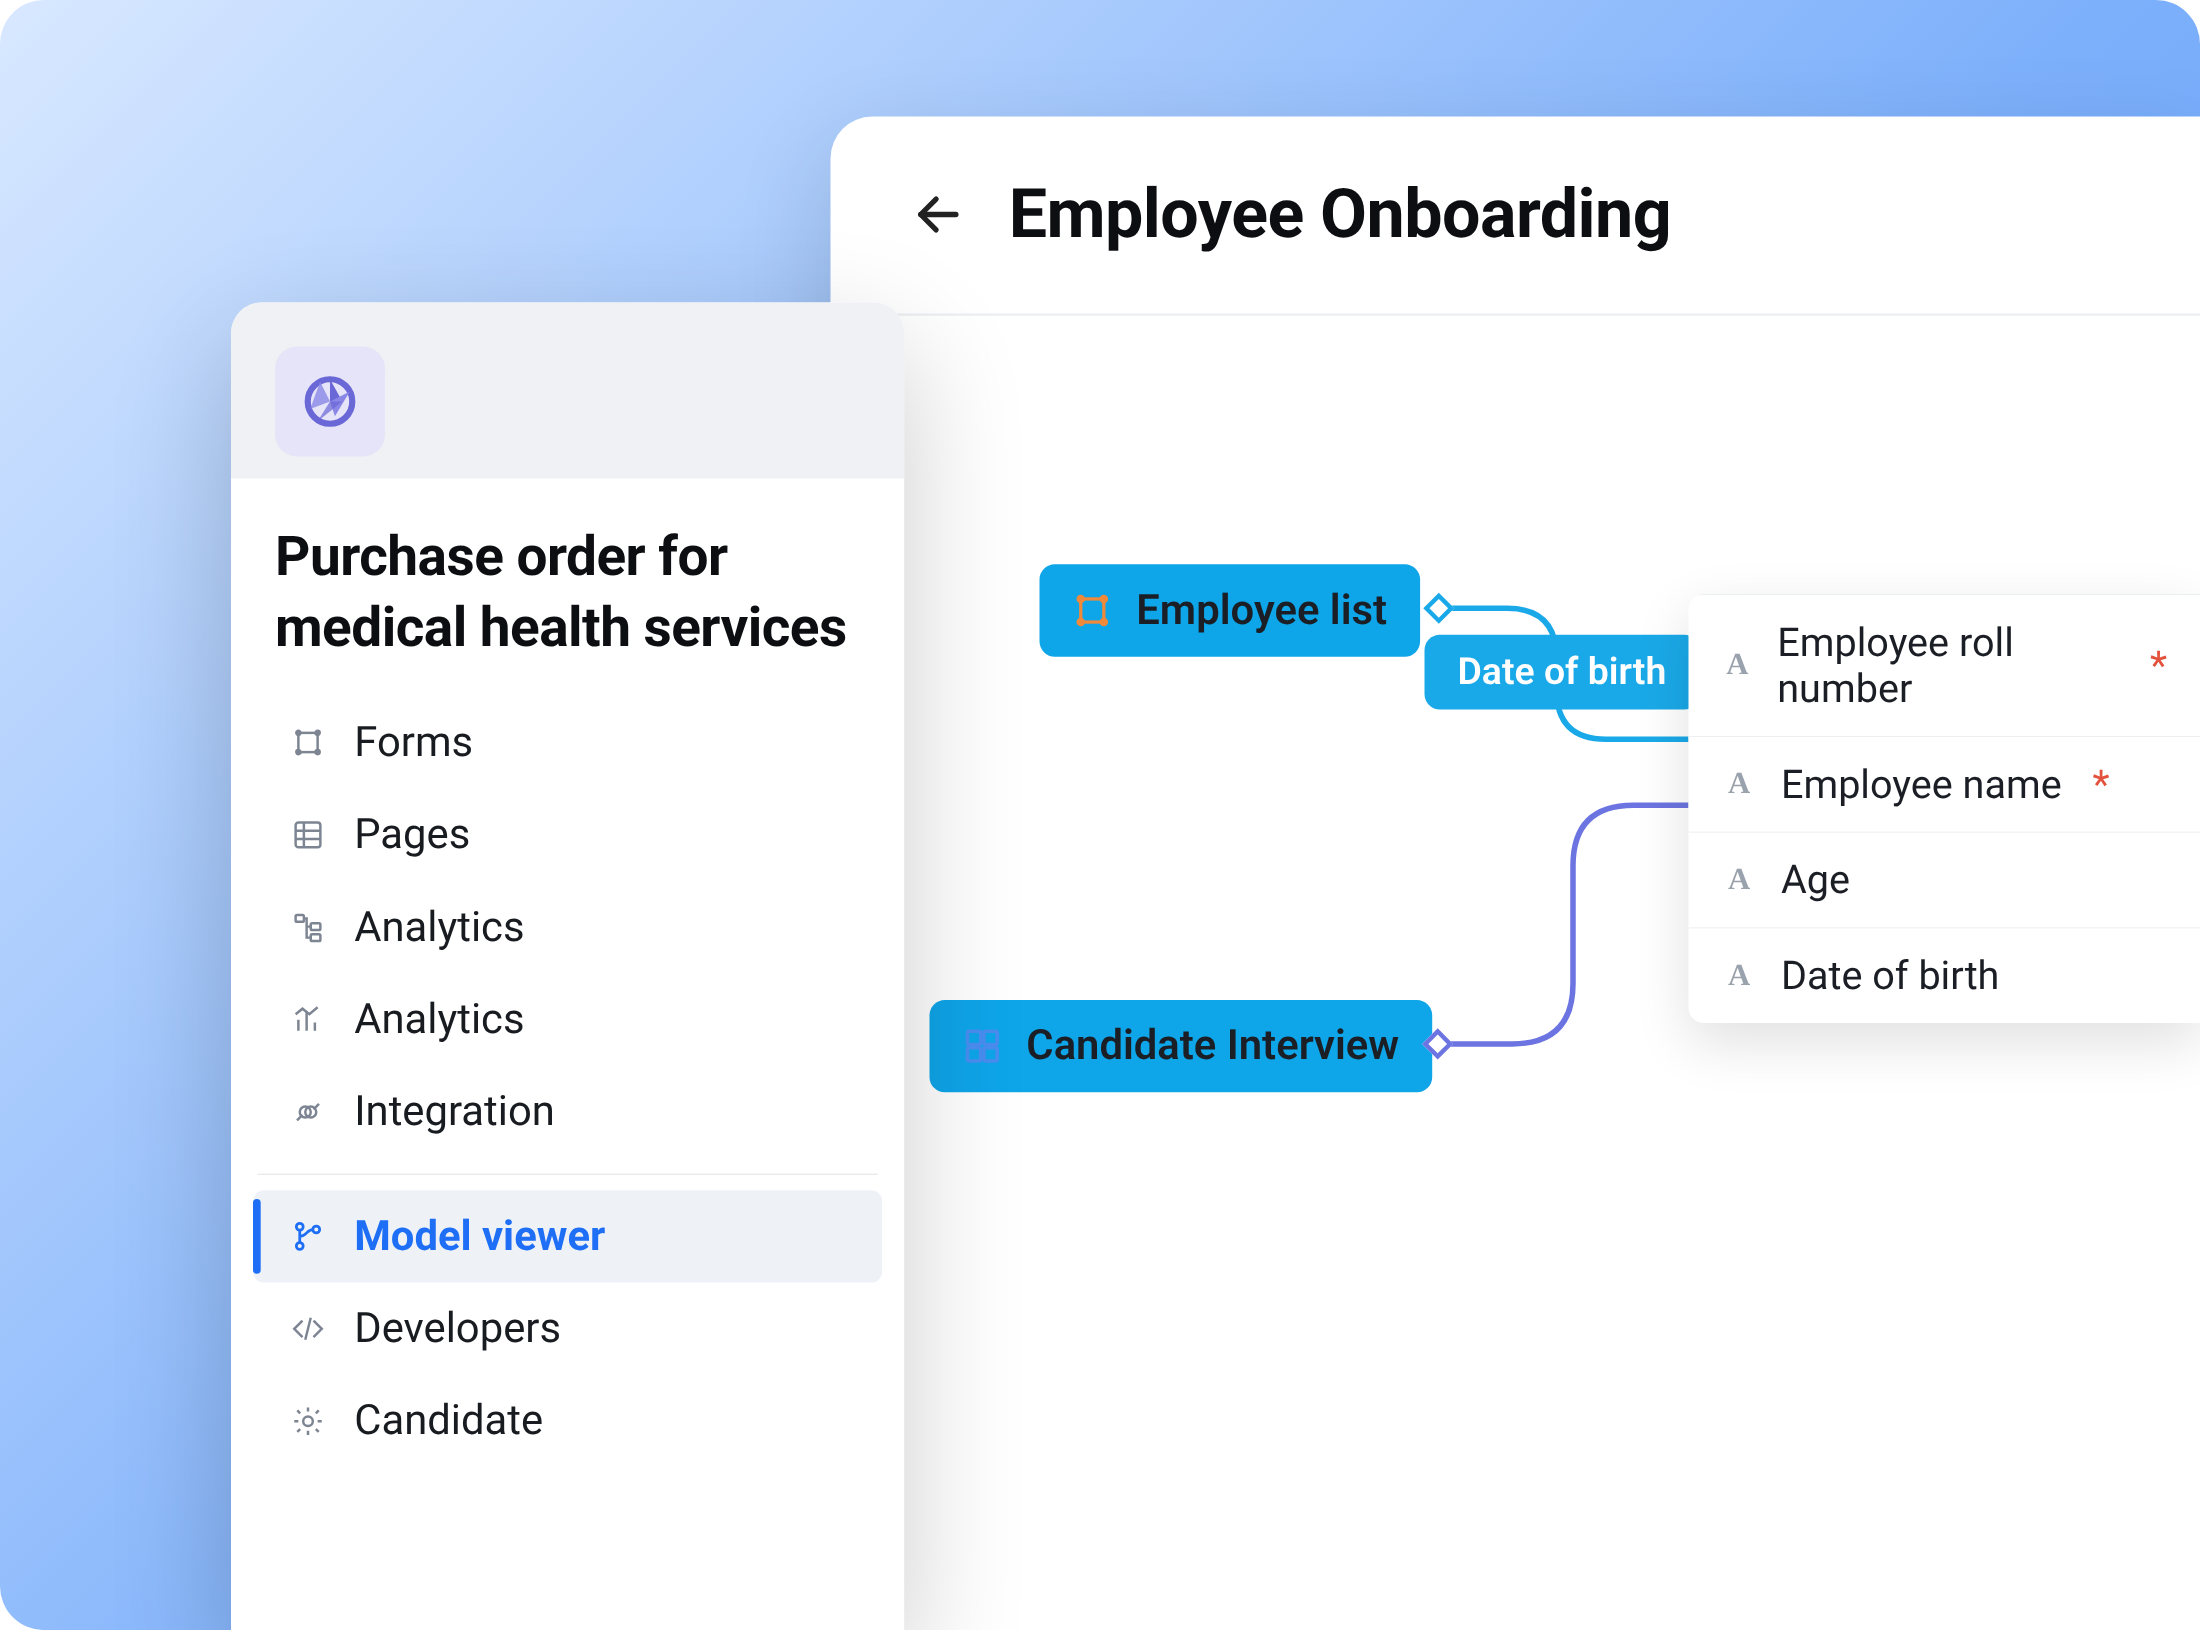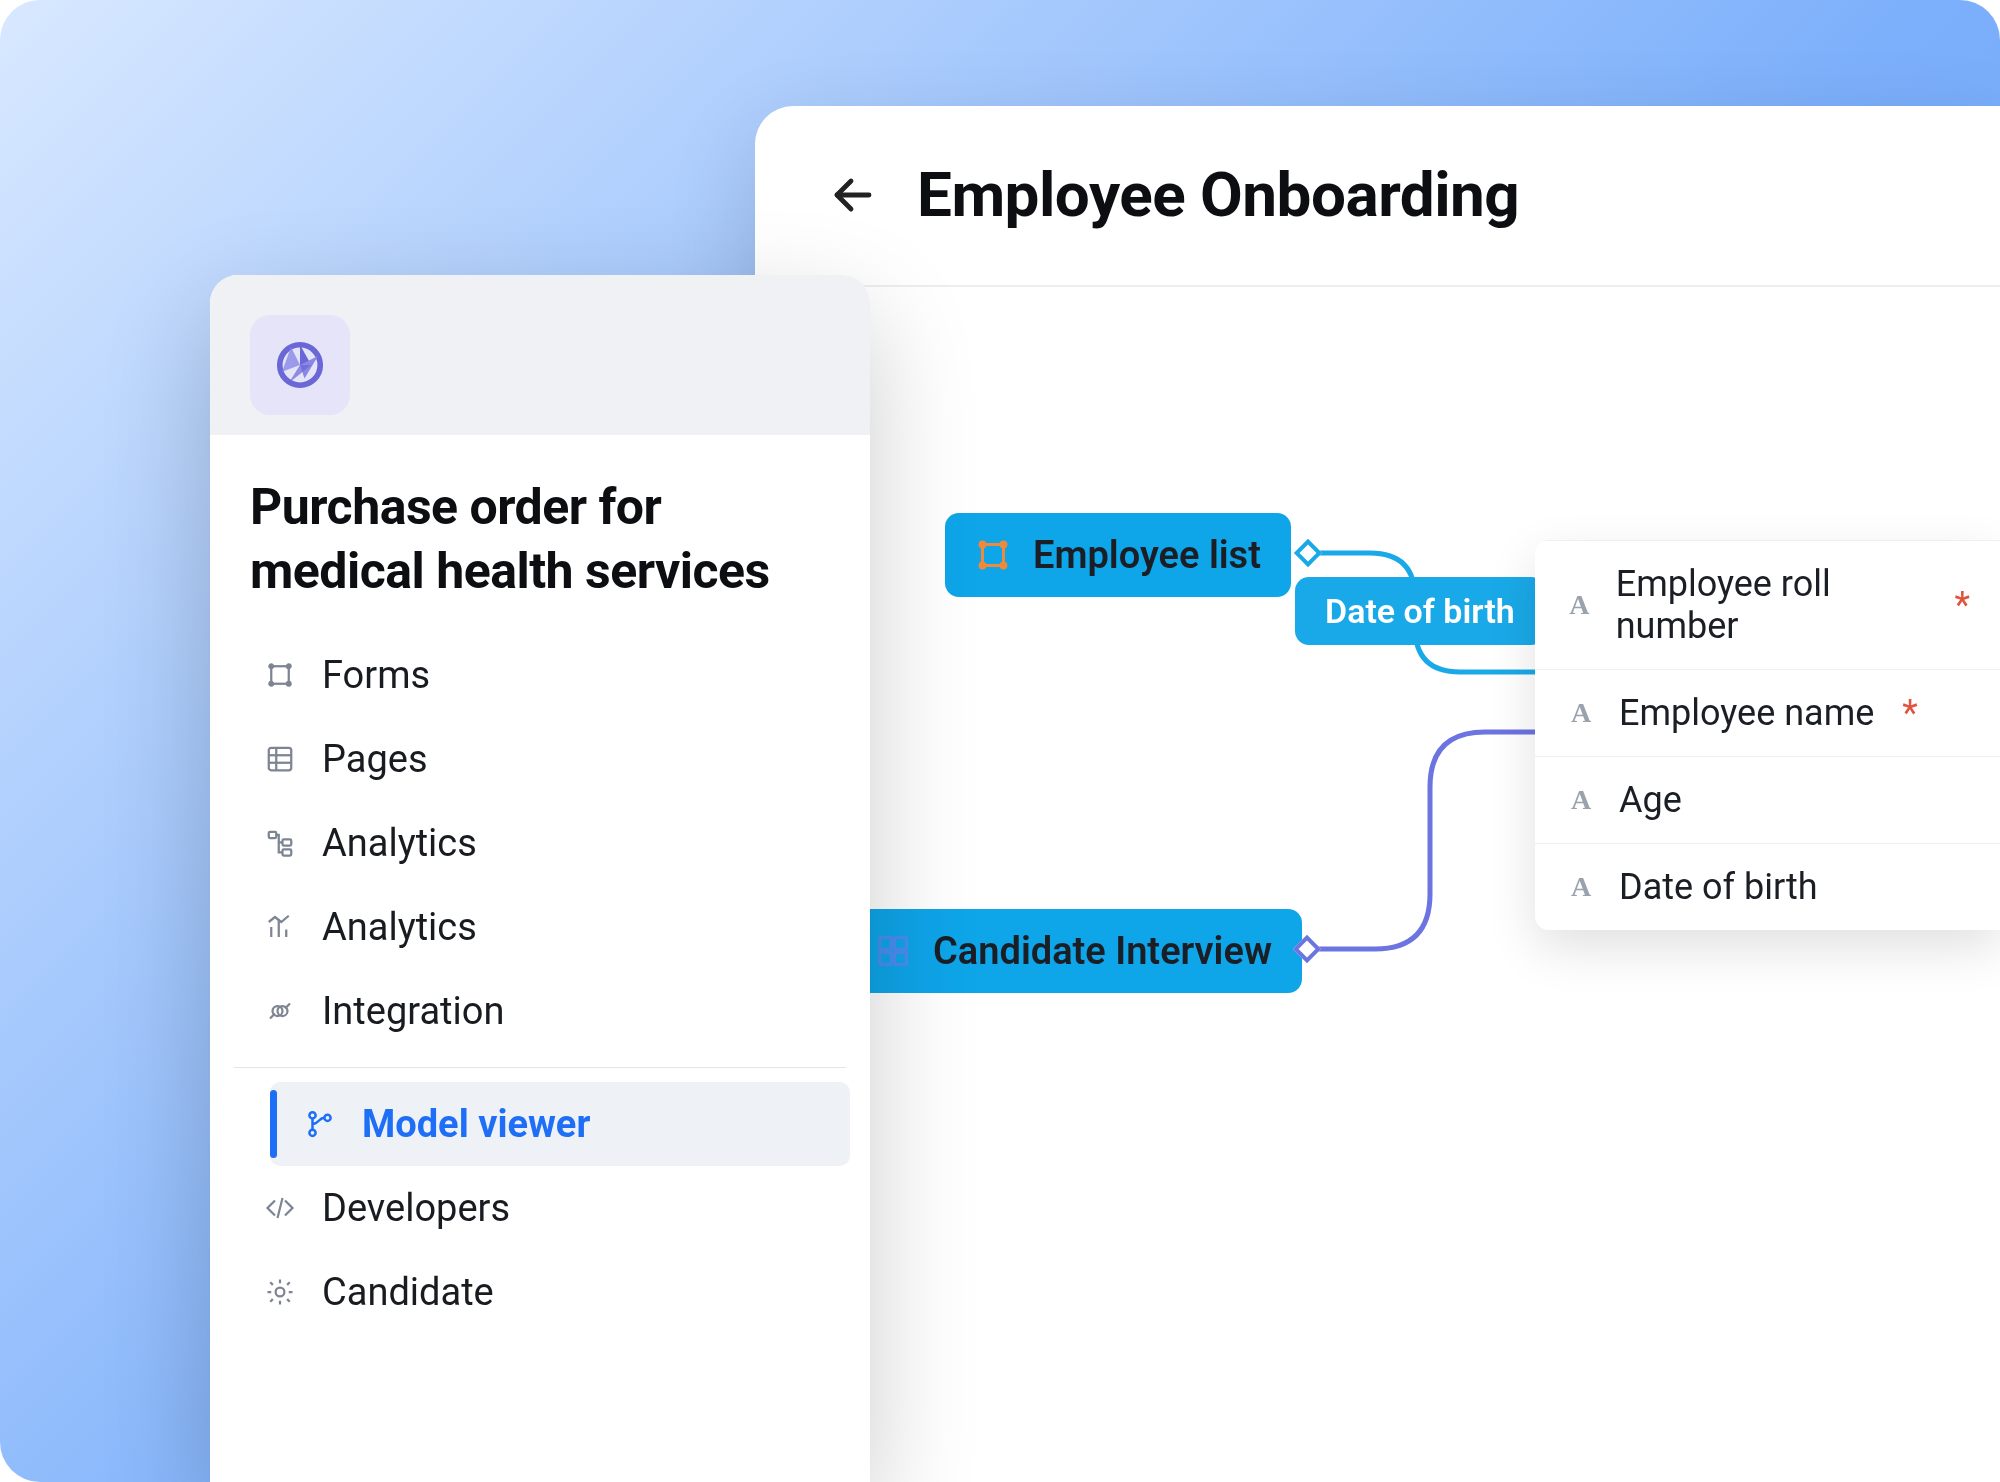--- a/index.html
+++ b/index.html
@@ -116,21 +116,21 @@
     font-weight:700;
     font-size:28px;
     color:#9aa2ad;
     font-family: Georgia, serif;
   }
 
   .sidebar {
     position:absolute;
     left:210px;
     top:275px;
-    width:660px;
+    width:612px;
     bottom:0;
     background:#fff;
     border-radius:28px 28px 0 0;
     box-shadow:0 40px 110px rgba(0,0,0,.20);
   }
   .sidebar-top {
     background:#f0f1f4;
     border-radius:28px 28px 0 0;
     padding:40px 40px 20px 40px;
   }
@@ -160,21 +160,20 @@
     border-radius:10px;
     cursor:pointer;
     position:relative;
   }
   .nav-item .nav-icon { width:36px; height:36px; display:flex; align-items:center; justify-content:center; color:#7d8593; flex-shrink:0; }
   .nav-divider { height:1px; background:#e3e5e9; margin:14px 4px; }
   .nav-item.active {
     background:#eef2f7;
     color:#1e6ff5;
     font-weight:700;
-    margin-left:40px;
   }
   .nav-item.active::before {
     content:"";
     position:absolute;
     left:0; top:8px; bottom:8px;
     width:7px;
     background:#1e6ff5;
     border-radius:4px;
   }
   .nav-item.active .nav-icon { color:#1e6ff5; }

